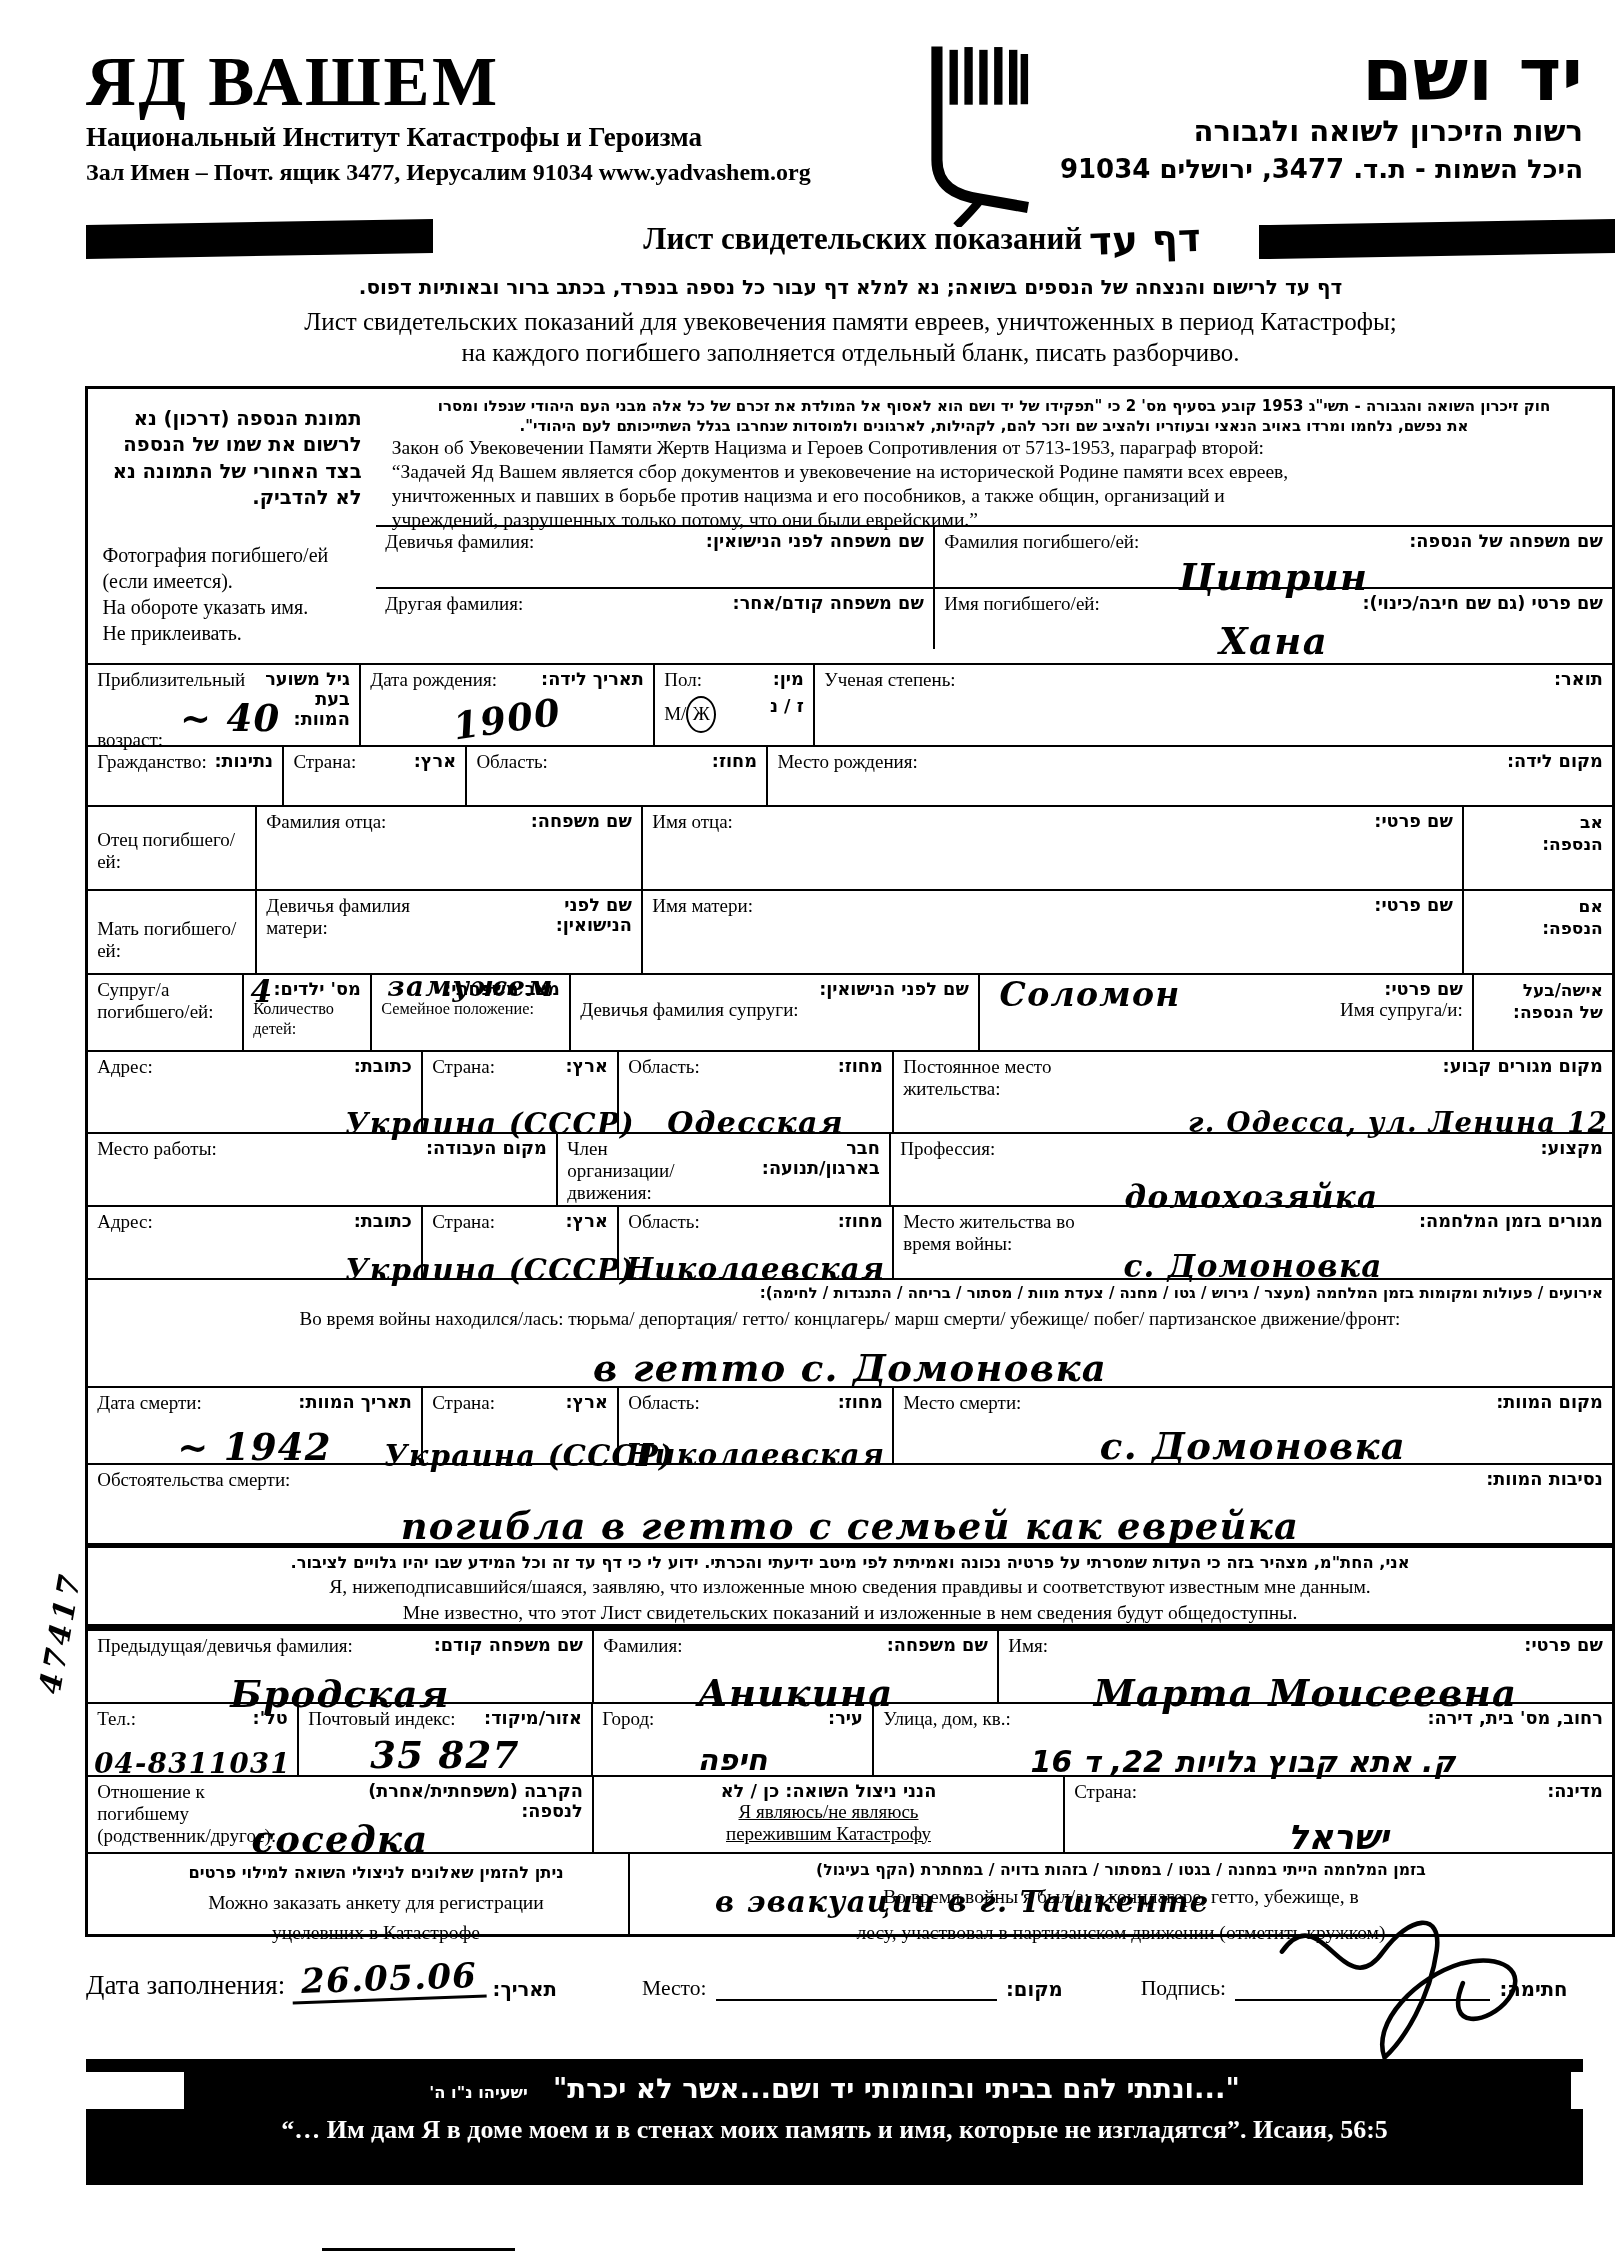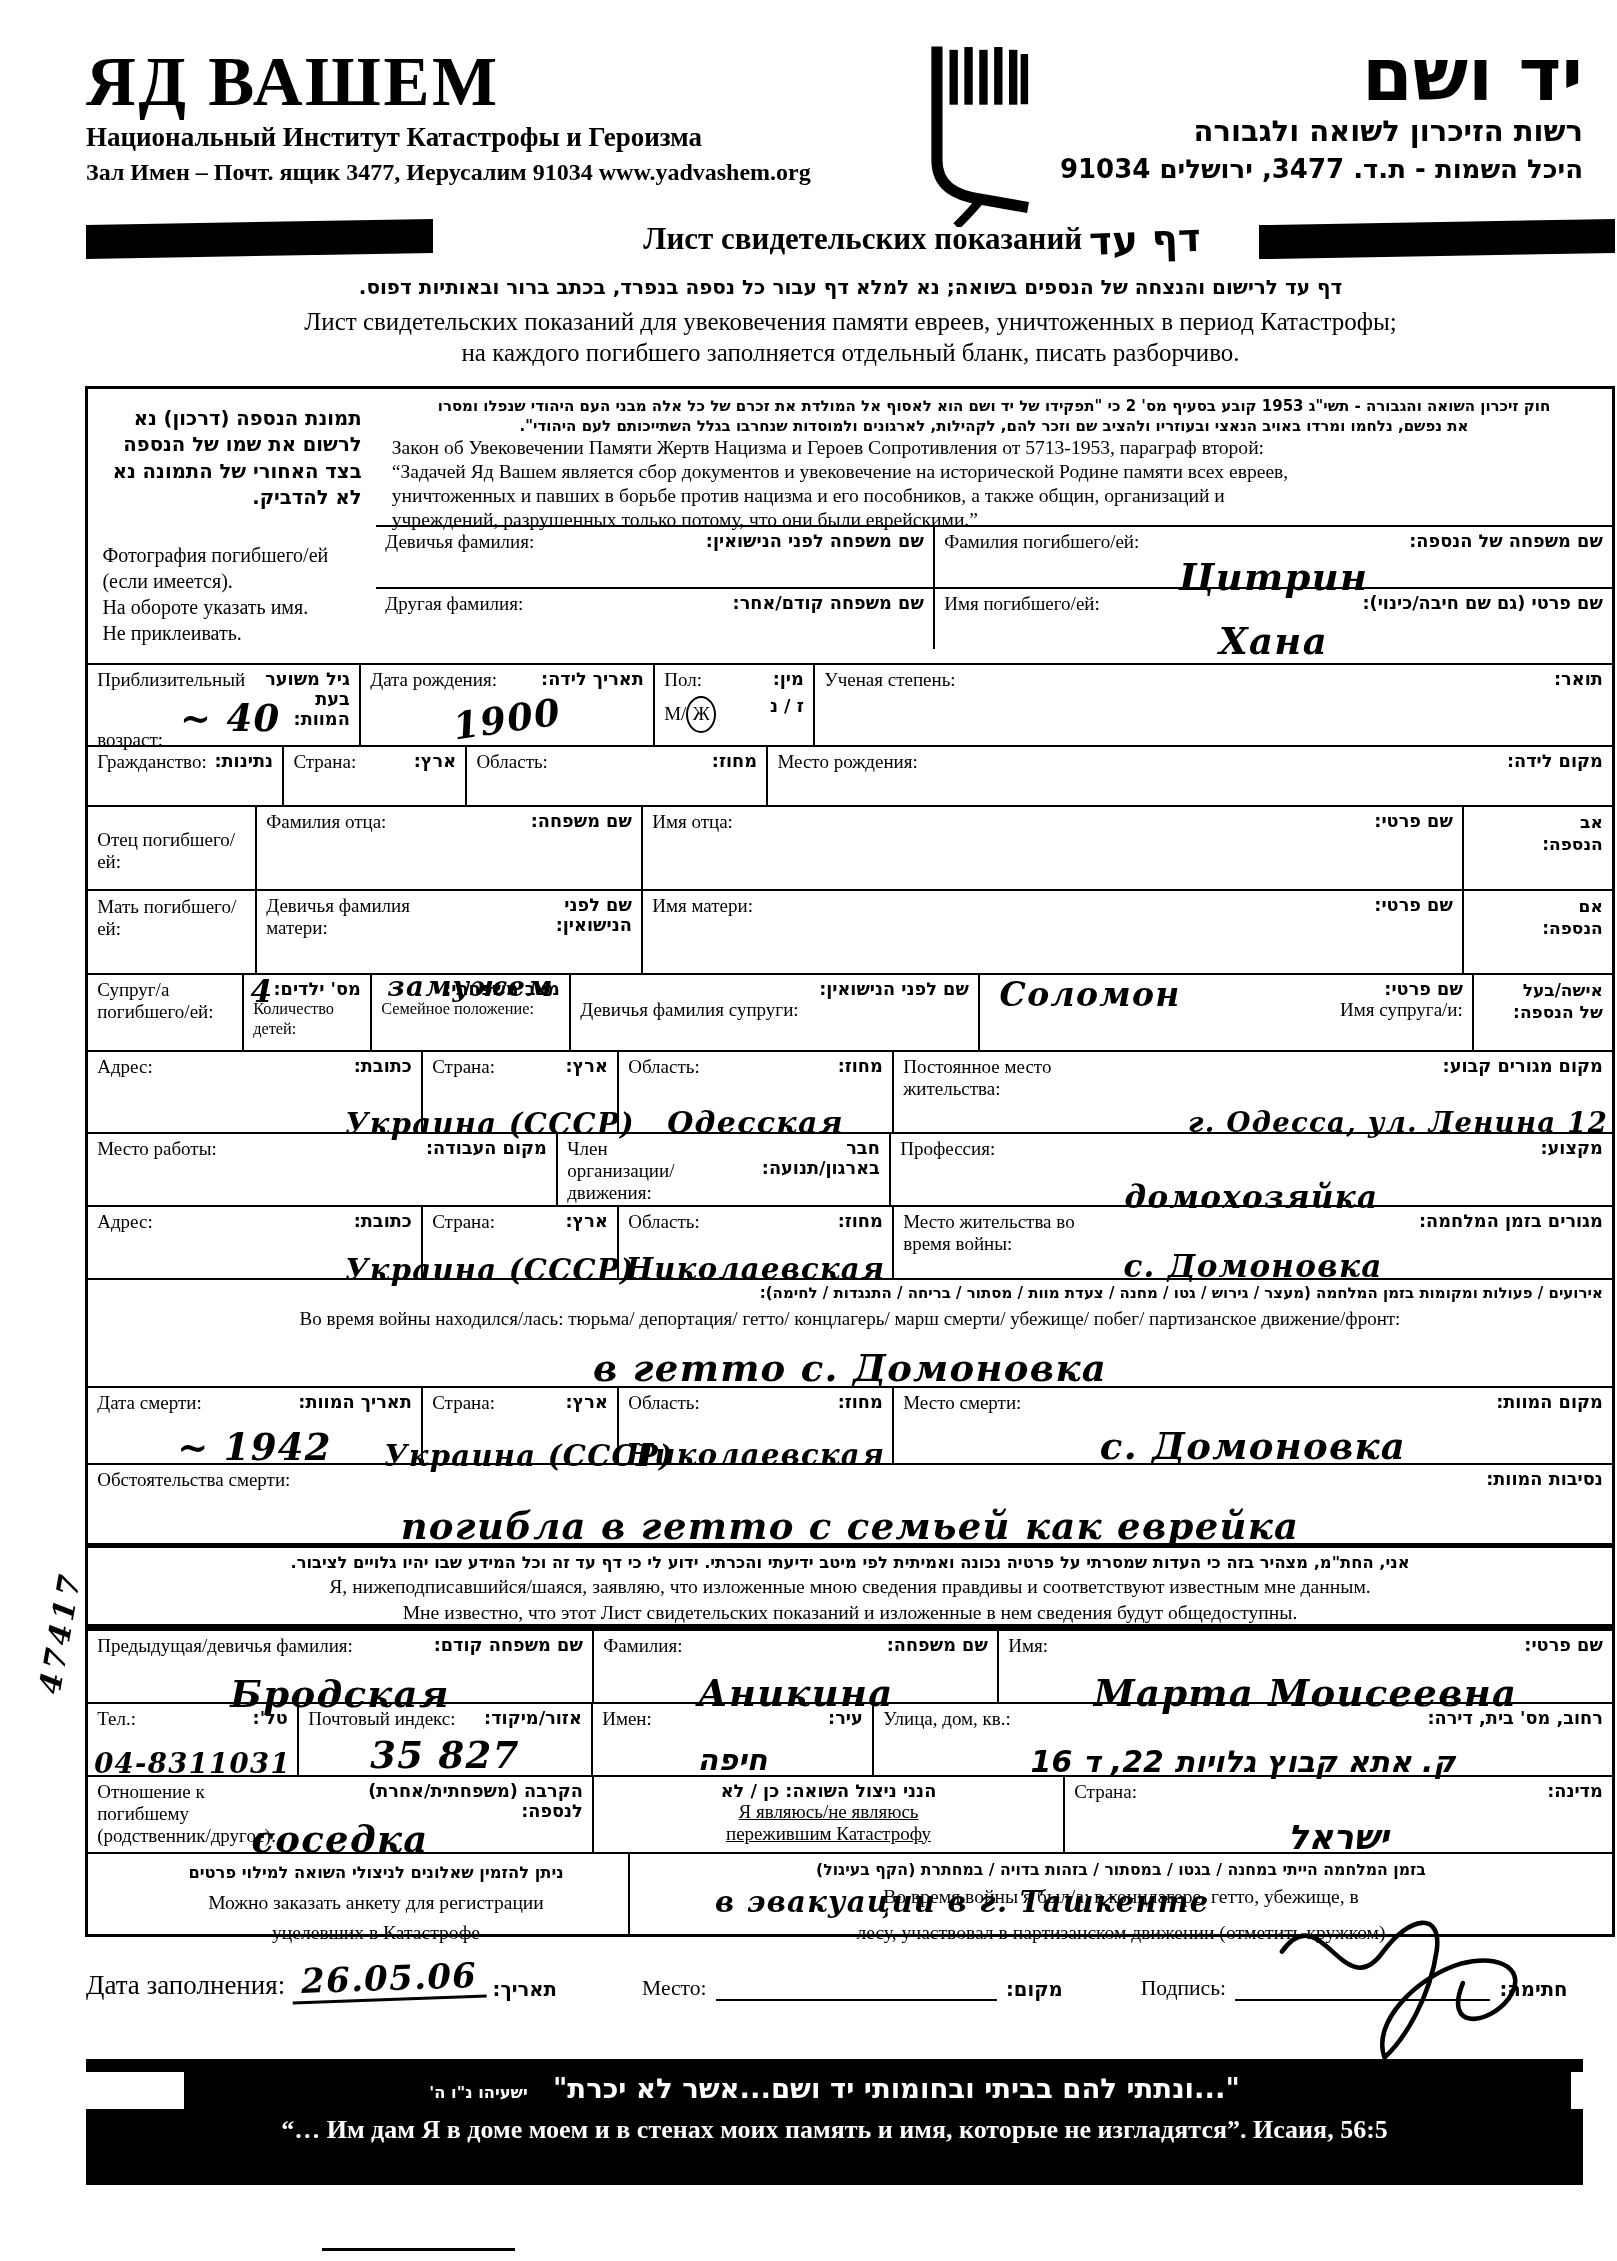--- a/index.html
+++ b/index.html
@@ -279,21 +279,21 @@
           <span class="he">שם פרטי:</span>
           </div>
       </div>
       <div class="c" style="flex:1">
         <div class="heside"><span>אב</span><br><span>הנספה:</span></div>
       </div>
     </div>
 
     <div class="row h67">
       <div class="c" style="flex:0 0 167px">
-        <span class="ru" style="display:block;margin-top:1px">Мать погибшего/ей:</span>
+        <span class="ru" style="display:block;margin-top:23px">Мать погибшего/ей:</span>
       </div>
       <div class="c" style="flex:0 0 386px">
         <div class="lab">
             <span class="ru">Девичья фамилия матери:</span>
           <span class="he">שם לפני הנישואין:</span>
           </div>
       </div>
       <div class="c" style="flex:0 0 821px">
         <div class="lab">
             <span class="ru">Имя матери:</span>
@@ -516,21 +516,21 @@
       </div>
       <div class="c" style="flex:0 0 294px">
         <div class="lab">
             <span class="ru">Почтовый индекс:</span>
           <span class="he">אזור/מיקוד:</span>
           </div>
         <div class="val" style="bottom:-2.6px"><span class="hw hw-big">35 827</span></div>
       </div>
       <div class="c" style="flex:0 0 281px">
         <div class="lab">
-            <span class="ru">Имен:</span>
+            <span class="ru">Город:</span>
           <span class="he">עיר:</span>
           </div>
         <div class="val" style="bottom:-2.6px"><span class="hw-he">חיפה</span></div>
       </div>
       <div class="c" style="flex:1">
         <div class="lab">
             <span class="ru">Улица, дом, кв.:</span>
           <span class="he">רחוב, מס' בית, דירה:</span>
           </div>
         <div class="val" style="bottom:-3.9px"><span class="hw-he">ק. אתא קבוץ גלויות 22, ד 16</span></div>

